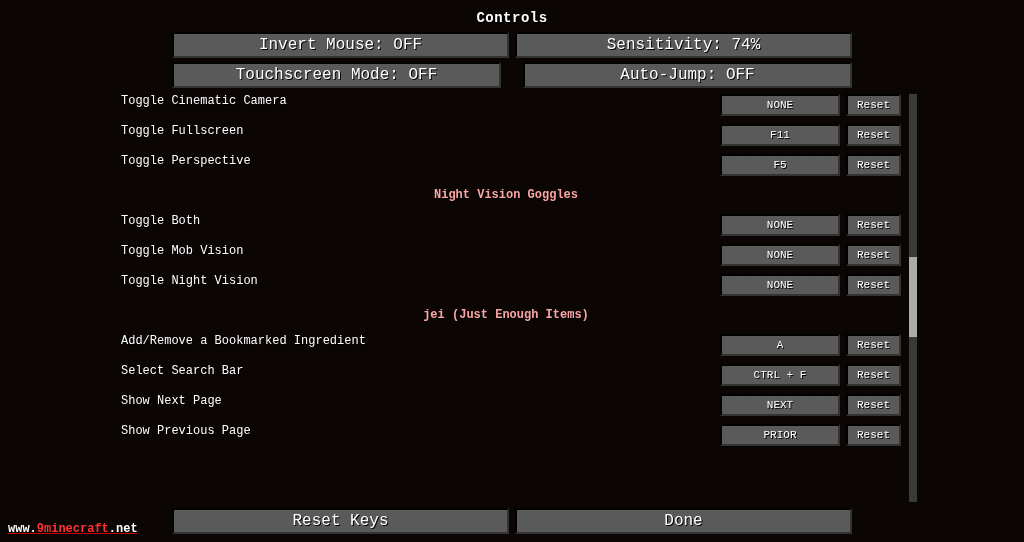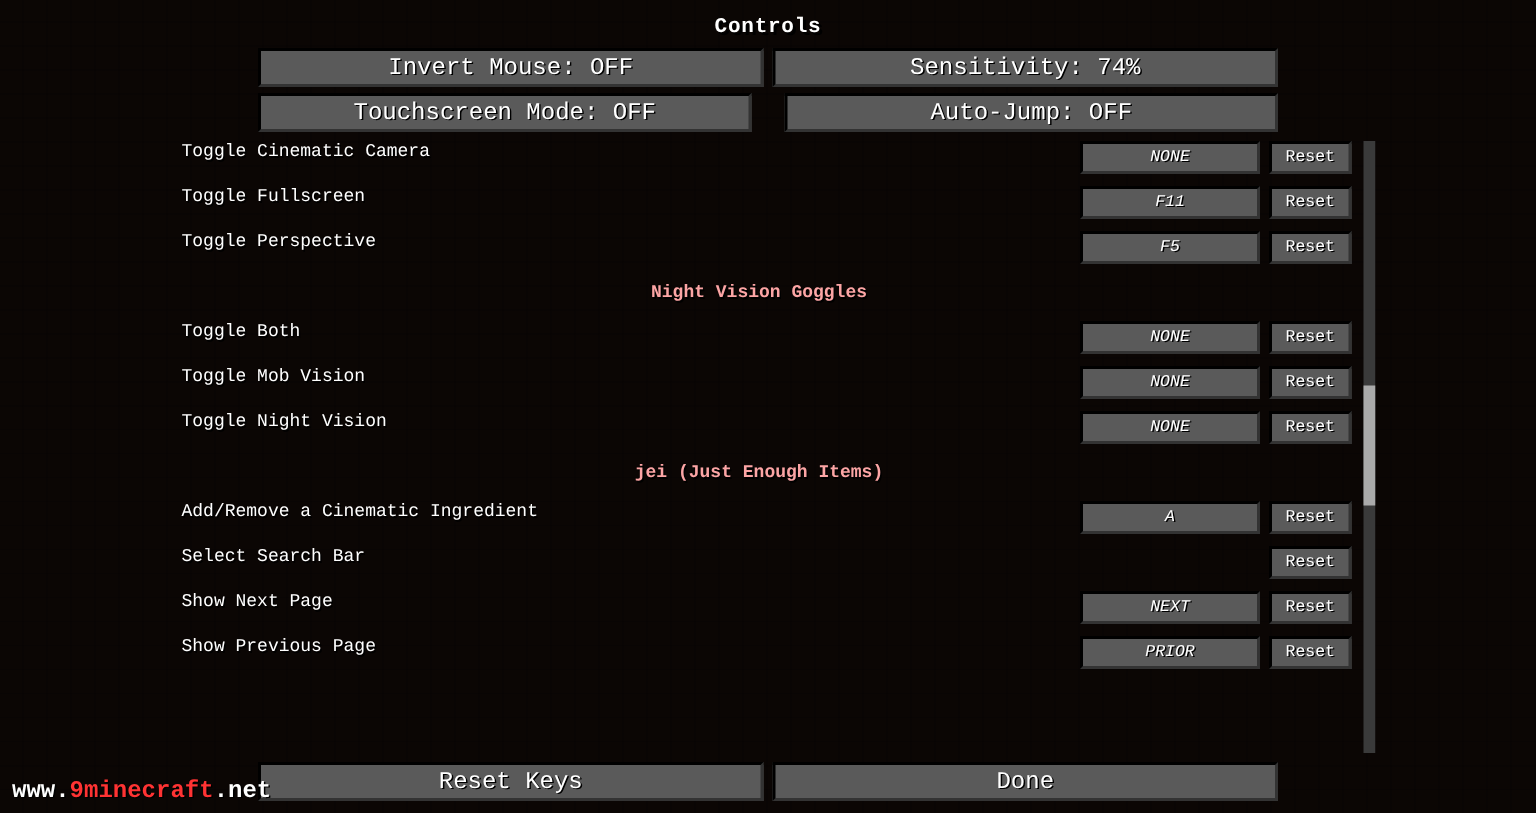--- a/index.html
+++ b/index.html
@@ -127,21 +127,20 @@
       border-right-color: #333;
       color: #fff;
       font-family: 'Courier New', monospace;
       font-size: 11px;
       cursor: pointer;
       text-shadow: 1px 1px 0 #000;
       display: flex;
       align-items: center;
       justify-content: center;
       margin-right: 6px;
-      font-style: italic;
     }
 
     .reset-btn {
       width: 55px;
       height: 22px;
       background: #5a5a5a;
       border: 2px solid #000;
       border-bottom-color: #333;
       border-right-color: #333;
       color: #fff;
@@ -169,24 +168,25 @@
       display: flex;
       gap: 6px;
       margin-top: 6px;
       width: 680px;
     }
 
     .watermark {
       position: absolute;
       bottom: 6px;
       left: 8px;
-      font-size: 16px;
+      font-size: 12px;
       font-weight: bold;
       color: #cc0000;
       text-shadow: 1px 1px 0 #000;
+      text-decoration: underline;
     }
 
     .watermark span.www { color: #ffffff; }
     .watermark span.nine { color: #ff3333; }
   </style>
 </head>
 <body>
 
 <div class="dark-overlay"></div>
 
@@ -239,26 +239,27 @@
       <div class="keybind-row">
         <span class="keybind-label">Toggle Night Vision</span>
         <button class="keybind-btn">NONE</button>
         <button class="reset-btn">Reset</button>
       </div>
 
       <div class="keybind-row">
         <span class="sub-section-title">jei (Just Enough Items)</span>
       </div>
       <div class="keybind-row">
-        <span class="keybind-label">Add/Remove a Cinematic Ingredient</span>
+        <span class="keybind-label">Add/Remove a Bookmarked Ingredient</span>
         <button class="keybind-btn">A</button>
         <button class="reset-btn">Reset</button>
       </div>
       <div class="keybind-row">
         <span class="keybind-label">Select Search Bar</span>
+        <button class="keybind-btn">CTRL + F</button>
         <button class="reset-btn">Reset</button>
       </div>
       <div class="keybind-row">
         <span class="keybind-label">Show Next Page</span>
         <button class="keybind-btn">NEXT</button>
         <button class="reset-btn">Reset</button>
       </div>
       <div class="keybind-row">
         <span class="keybind-label">Show Previous Page</span>
         <button class="keybind-btn">PRIOR</button>

